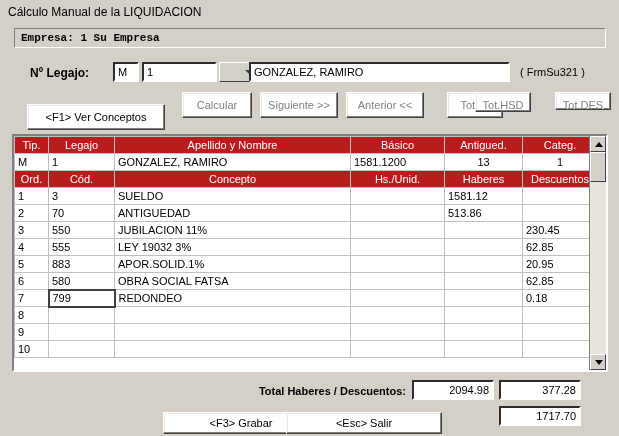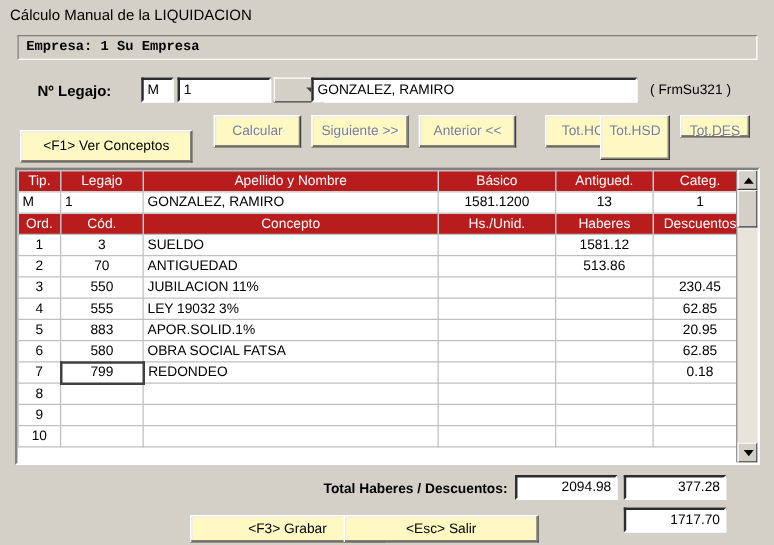--- a/index.html
+++ b/index.html
@@ -83,41 +83,42 @@
   #legajo-nombre { left: 249px; top: 62px; width: 261px; height: 20px; }
   .form-tag {
     position: absolute;
     left: 520px; top: 66px;
     font-size: 11px;
     white-space: nowrap;
   }
   
   .btn {
     position: absolute;
-    background: #fef9c3;
+    background: #ffffff;
     border: 1px solid #fff;
     border-right-color: #404040;
     border-bottom-color: #404040;
     box-shadow: inset -1px -1px 0 #808080, inset 1px 1px 0 #e8e8e8;
     font-family: "Liberation Sans", sans-serif;
     font-size: 11px;
     color: #000;
     text-align: center;
     line-height: 22px;
     white-space: nowrap;
     overflow: hidden;
+    margin-left: 11px;
   }
   .btn.disabled { color: #808080; text-shadow: 1px 1px 0 #fff; }
 
   #btn-ver-conceptos { left: 16px; top: 104px; width: 138px; height: 26px; line-height: 24px; }
   #btn-calcular  { left: 171px; top: 92px; width: 70px; height: 26px; line-height: 24px; }
   #btn-siguiente { left: 249px; top: 92px; width: 78px; height: 26px; line-height: 24px; }
   #btn-anterior  { left: 335px; top: 92px; width: 78px; height: 26px; line-height: 24px; }
   #btn-tothcd { left: 436px; top: 92px; width: 56px; height: 26px; line-height: 24px; text-align: right; }
-  #btn-tothsd { left: 480px; top: 92px; width: 56px; height: 36px; line-height: 24px; }
+  #btn-tothsd { left: 464px; top: 92px; width: 56px; height: 20px; line-height: 24px; }
   #btn-totdes { left: 544px; top: 92px; width: 56px; height: 18px; line-height: 24px; }
 
   #btn-cancelar { left: 30px;  top: 412px; width: 156px; height: 22px; line-height: 20px; }
   #btn-grabar   { left: 152px; top: 412px; width: 156px; height: 22px; line-height: 20px; }
   #btn-salir    { left: 275px; top: 412px; width: 156px; height: 22px; line-height: 20px; }
 
   
   #grid-wrap {
     position: absolute;
     left: 12px; top: 134px;
@@ -144,21 +145,21 @@
     font-size: 11px;
   }
   .hdr td {
     background: #b91c1c;
     color: #fff;
     font-weight: bold;
     text-align: center;
     border: 1px solid #0000c0;
     border-right-color: #8080ff;
   }
-  .num { text-align: center; }
+  .num { text-align: left; }
   .ctr { text-align: center; }
   .cell-sel {
     border: 2px solid #404040 !important;
   }
   
   col.c1 { width: 34px; }
   col.c2 { width: 66px; }
   col.c3 { width: 236px; }
   col.c4 { width: 94px; }
   col.c5 { width: 78px; }

